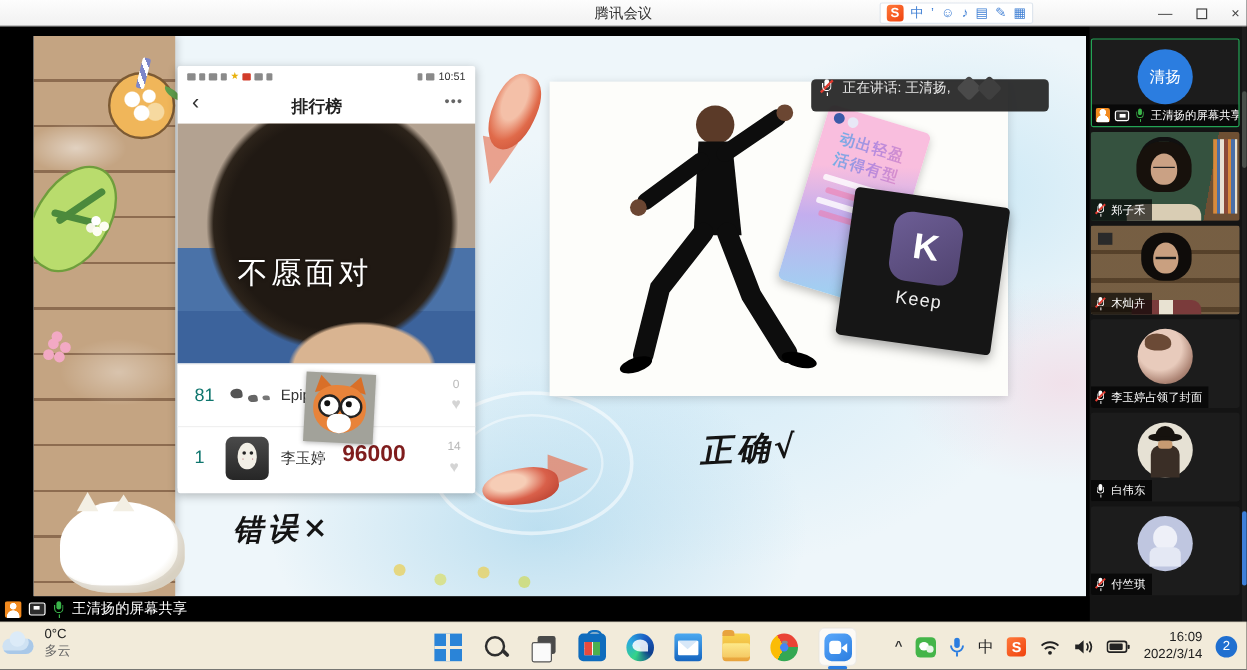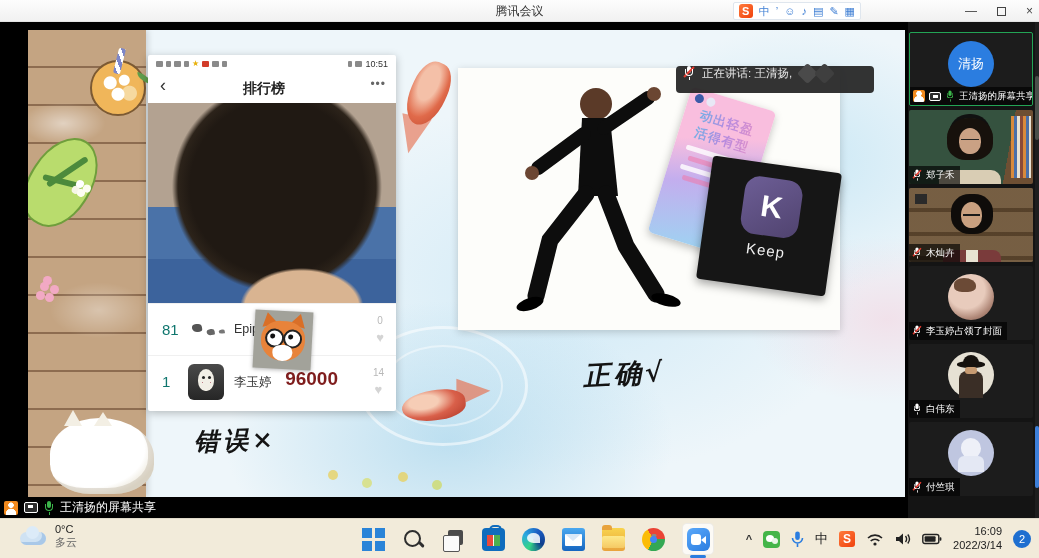--- a/index.html
+++ b/index.html
@@ -241,21 +241,21 @@
   .vid3 .glass { position:absolute; left:54px; top:23px; width:17px; height:5px; border-bottom:2px solid #1a1a1a; }
   .vid3 .shoulders { position:absolute; left:34px; bottom:0; width:58px; height:12px;
     background:linear-gradient(90deg,#7a3b3b 0 40%, #e8e2d2 40% 60%, #7a3b3b 60%); border-radius:8px 8px 0 0; }
   .scrollbar { position:absolute; right:0; top:0; width:4px; height:100%; background:#1e1e1e; }
   .scroll-thumb { position:absolute; right:0; top:54px; width:4px; height:64px; background:#4a4f4a; border-radius:2px; }
   .scroll-pill { position:absolute; right:0; top:404px; width:4px; height:62px; background:#3d7fd9; border-radius:2px; }
 
   
   .taskbar { position:absolute; left:0; top:518px; width:1039px; height:40px;
     background:#f2ebda; border-top:1px solid rgba(0,0,0,.07); z-index:40; }
-  .weather { position:absolute; left:18px; top:4px; display:flex; align-items:center; gap:7px; }
+  .weather { position:absolute; left:0; top:4px; display:flex; align-items:center; gap:7px; }
   .cloud { position:relative; width:30px; height:18px; }
   .cloud::before { content:''; position:absolute; left:2px; top:4px; width:26px; height:13px; background:#cfe2f3;
     border-radius:10px; box-shadow:inset -4px -3px 0 #a9c8e8; }
   .cloud::after { content:''; position:absolute; left:8px; top:-2px; width:13px; height:13px; background:#dcebf8; border-radius:50%; }
   .wtxt .t { font-size:11px; color:#222; }
   .wtxt .c { font-size:11px; color:#666; }
   .centericons { position:absolute; left:362px; top:0; height:40px; display:flex; align-items:center; gap:17px; }
   .tbico { position:relative; width:23px; height:23px; flex:0 0 auto; }
   .win11 { background:
       linear-gradient(90deg, transparent 0 10px, #f2ebda 10px 13px, transparent 13px),
@@ -371,20 +371,21 @@
           <i class="blk" style="width:4px"></i>
             <i class="blk"></i>
           <span class="ptime">10:51</span>
         </div>
         <div class="p-nav">
           <span class="p-back">‹</span>
           <span class="p-title">排行榜</span>
           <span class="p-more">•••</span>
         </div>
         <div class="p-photo">
+          <div class="p-phototext">不愿面对</div>
         </div>
         <div class="p-row p-row1">
           <span class="p-rank">81</span>
           <i class="p-birds"></i>
           <span class="p-name">Epiphany.</span>
           <span class="p-likes">
             <span class="n">0</span><br>
             <span class="h">♥</span>
           </span>
         </div>

